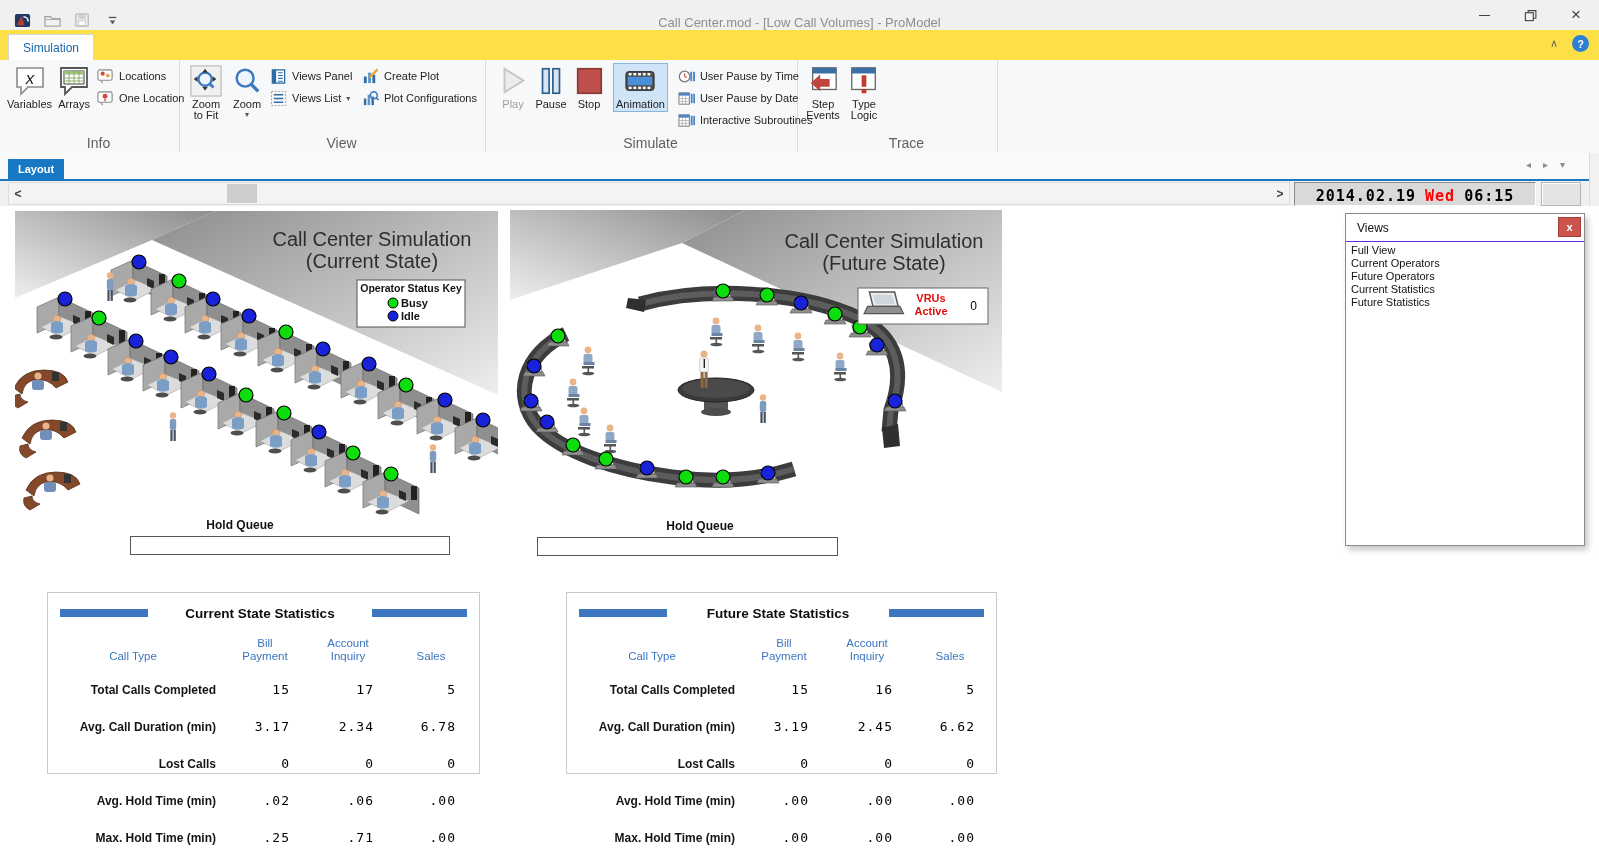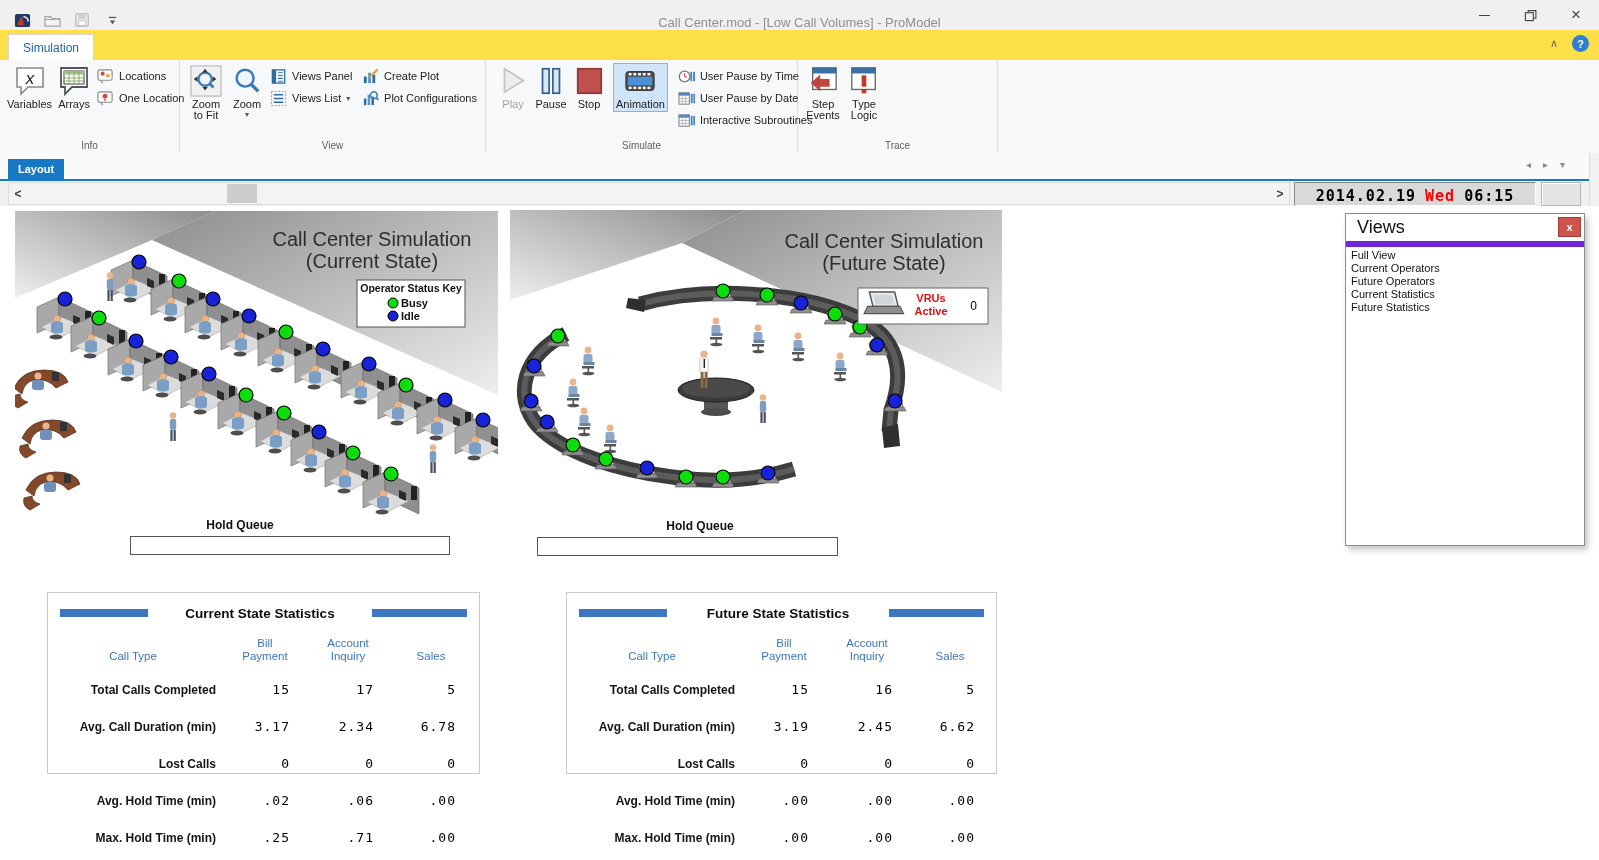--- a/index.html
+++ b/index.html
@@ -19,21 +19,21 @@
   #tab-simulation{position:absolute;left:8px;top:4px;height:26px;padding:0 14px;background:#fff;
      border:1px solid #d5d5d5;border-bottom:none;display:flex;align-items:center;
      font-size:12px;color:#1a66a8;}
   #ribbon-right{position:absolute;right:10px;top:5px;display:flex;align-items:center;gap:14px;}
   #collapse-ribbon{color:#666;font-size:11px;}
   #help-button{width:17px;height:17px;border-radius:50%;background:#2d7fd3;color:#fff;font-weight:bold;
      font-size:11px;display:flex;align-items:center;justify-content:center;}
   
   #ribbon{left:0;top:60px;width:1599px;height:93px;background:#f7f8f9;border-bottom:1px solid #d9d9d9;display:flex;}
   .rgroup{position:relative;height:92px;border-right:1px solid #dcdcdc;display:flex;align-items:flex-start;padding:3px 4px 0 4px;box-sizing:border-box;}
-  .glabel{position:absolute;bottom:1px;left:0;width:100%;text-align:center;font-size:10px;color:#5f5f5f;}
+  .glabel{position:absolute;bottom:1px;left:9px;width:100%;text-align:center;font-size:14px;color:#5f5f5f;}
   .bigbtn{display:flex;flex-direction:column;align-items:center;padding:2px 3px;}
   .bigbtn .blabel{font-size:11px;line-height:11px;text-align:center;margin-top:2px;color:#222;}
   .bigbtn.disabled .blabel{color:#a0a0a0;}
   .bigbtn.active{background:#cfe4f7;border:1px solid #8ab4da;padding:1px 2px;}
   .icon32{width:32px;height:32px;}
   .stack{display:flex;flex-direction:column;margin-top:2px;}
   .sbtn{display:flex;align-items:center;gap:5px;height:22px;padding:0 4px;font-size:11px;color:#222;white-space:nowrap;}
   .si{width:17px;height:17px;flex:0 0 17px;}
   .caret{font-size:8px;color:#555;}
   
@@ -69,24 +69,24 @@
   .stxt{flex:1;text-align:center;font-weight:bold;font-size:13.5px;color:#0d0d0d;}
   .sgrid{display:grid;grid-template-columns:176px 82px 84px 82px;grid-template-rows:44px repeat(5,37px);margin-top:2px;}
   .shead{color:#3b76bf;font-size:11.5px;line-height:13px;text-align:center;align-self:end;padding-bottom:8px;}
   .shead.call{padding-right:6px;}
   .shead span{display:inline-block;max-width:58px;}
   .slabel{font-weight:bold;font-size:12px;text-align:right;padding-right:8px;color:#151515;align-self:center;}
   .sval{font-family:"DejaVu Sans Mono",monospace;font-size:13px;text-align:right;padding-right:16px;letter-spacing:1px;align-self:center;color:#000;}
   
   #views-panel{left:1345px;top:213px;width:240px;height:333px;background:#fff;border:1px solid #8a8a8a;
      box-shadow:3px 4px 6px rgba(0,0,0,.22);box-sizing:border-box;}
-  #views-title{height:27px;display:flex;align-items:center;padding-left:11px;font-size:18px;color:#111;}
+  #views-title{height:27px;display:flex;align-items:center;padding-left:11px;font-size:12px;color:#111;}
   #views-close{position:absolute;right:3px;top:3px;width:23px;height:20px;background:#cc544c;border:1px solid #a33d36;
      color:#fff;font-size:11px;font-weight:bold;display:flex;align-items:center;justify-content:center;box-sizing:border-box;}
-  #views-list{border-top:6px solid #6d28d9;padding:2px 16px 0 3px;}
+  #views-list{border-top:1px solid #6d28d9;padding:2px 16px 0 3px;}
   .view-item{font-size:11px;line-height:13px;color:#111;padding-left:2px;}
   svg text{font-family:"Liberation Sans",sans-serif;}
 </style>
 </head>
 <body>
 
 <svg width="0" height="0" style="position:absolute" aria-hidden="true">
   <defs>
     <symbol id="i-logo" viewBox="0 0 18 18">
         <rect x="1" y="2" width="16" height="14" rx="2" fill="#1f3864"></rect>

